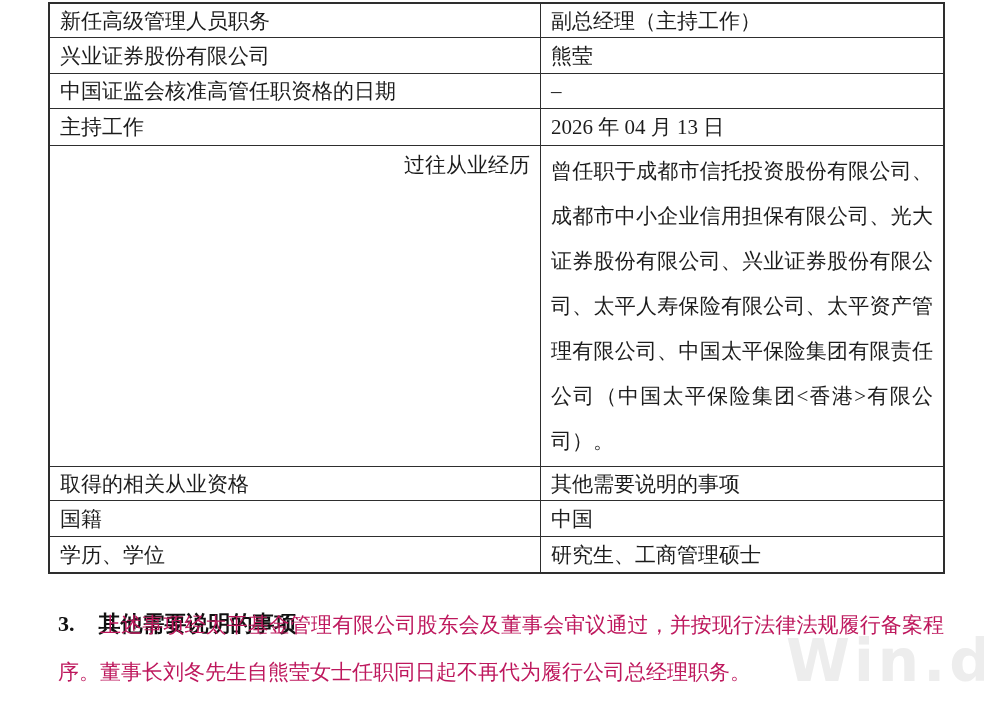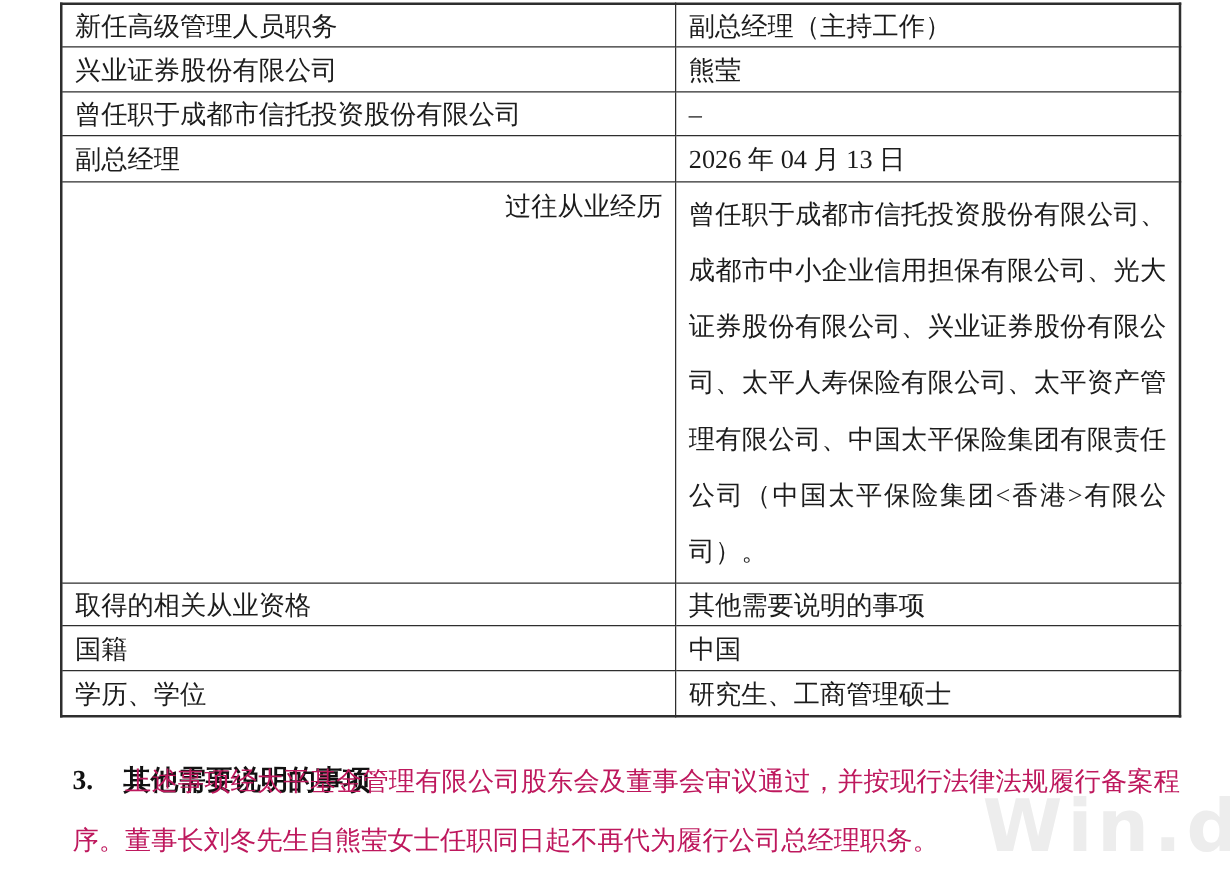--- a/index.html
+++ b/index.html
@@ -99,25 +99,25 @@
     <tbody>
       <tr class="r1">
         <td class="lbl">新任高级管理人员职务</td>
         <td class="val">副总经理（主持工作）</td>
       </tr>
       <tr class="r2">
         <td class="lbl">兴业证券股份有限公司</td>
         <td class="val">熊莹</td>
       </tr>
       <tr class="r4">
-        <td class="lbl">曾任职于成都市信托投资股份有限公司</td>
+        <td class="lbl">中国证监会核准高管任职资格的日期</td>
         <td class="val">–</td>
       </tr>
       <tr class="r5">
-        <td class="lbl">副总经理</td>
+        <td class="lbl">主持工作</td>
         <td class="val">2026 年 04 月 13 日</td>
       </tr>
       <tr class="r6">
         <td class="lbl">过往从业经历</td>
         <td class="val">曾任职于成都市信托投资股份有限公司、成都市中小企业信用担保有限公司、光大证券股份有限公司、兴业证券股份有限公司、太平人寿保险有限公司、太平资产管理有限公司、中国太平保险集团有限责任公司（中国太平保险集团&lt;香港&gt;有限公司）。</td>
       </tr>
       <tr class="r7">
         <td class="lbl">取得的相关从业资格</td>
         <td class="val">其他需要说明的事项</td>
       </tr>

